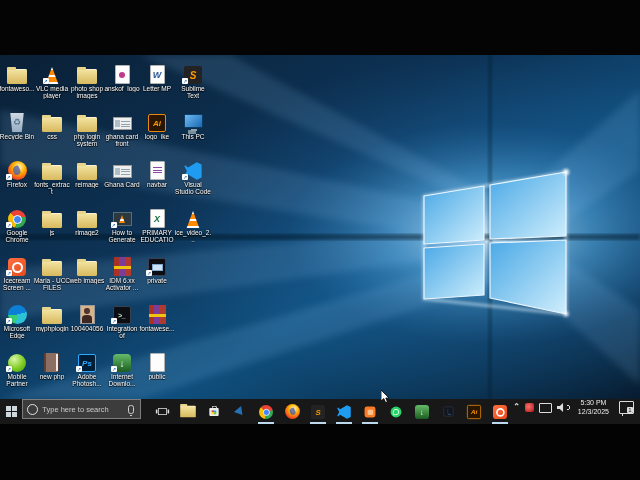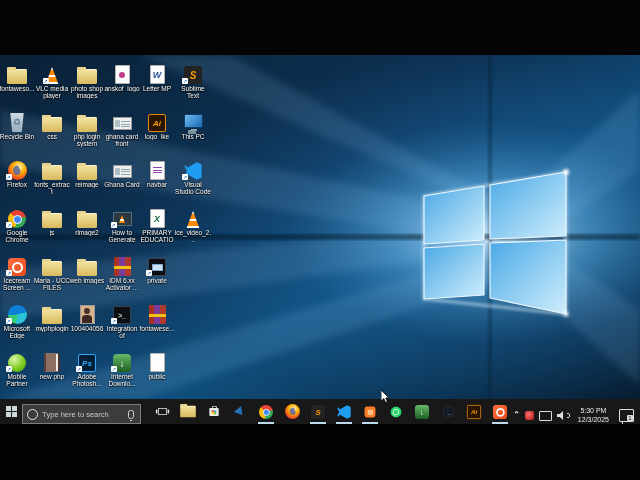--- a/index.html
+++ b/index.html
@@ -78,21 +78,21 @@
   i.gidm::after{content:"\2193";color:#fff;font-weight:bold;font-size:10px;font-style:normal;}
   i.gicec{display:flex;align-items:center;justify-content:center;width:18px;height:18px;border-radius:4px;
         background:linear-gradient(135deg,#ff7043,#e64a19);}
   i.gicec::after{content:"";width:7px;height:7px;border:2px solid #fff;border-radius:50%;}
   i.gvid{display:flex;align-items:center;justify-content:center;width:19px;height:14px;background:#2b3840;
         border:1px solid #546e7a;margin-bottom:2px;box-sizing:border-box;}
   i.gvid::after{content:"";width:7px;height:8px;clip-path:polygon(50% 0,92% 100%,8% 100%);
         background:linear-gradient(180deg,#ff8a00 0 55%,#fff 55% 70%,#ff8a00 70% 100%);}
 
   
-  .taskbar{position:absolute;left:0;top:399px;width:640px;height:25px;background:#181818;display:flex;align-items:flex-end;z-index:5;}
+  .taskbar{position:absolute;left:0;top:399px;width:640px;height:25px;background:#181818;display:flex;align-items:flex-start;z-index:5;}
   .start{width:30px;height:25px;display:flex;align-items:center;justify-content:center;}
   .winlogo{width:11px;height:11px;display:grid;grid-template-columns:1fr 1fr;gap:1px;}
   .winlogo i{background:#cfd8dc;}
   .search{width:146px;height:18px;background:#3c3c3c;border:1px solid #7d7d7d;display:flex;align-items:center;
           gap:4px;padding:0 4px;box-sizing:content-box;}
   .cortana{width:9px;height:9px;border:1.5px solid #e3e3e3;border-radius:50%;flex:none;}
   .search-text{font-size:7.5px;color:#c9c9c9;flex:1;white-space:nowrap;overflow:hidden;}
   .mic{flex:none;width:4px;height:7px;border:1px solid #cfcfcf;border-radius:2.5px;position:relative;margin-right:2px;}
   .mic::after{content:"";position:absolute;left:0.5px;bottom:-3px;width:2px;height:2px;border-bottom:1px solid #cfcfcf;}
   .tb-apps{display:flex;align-items:center;margin-left:8px;}

